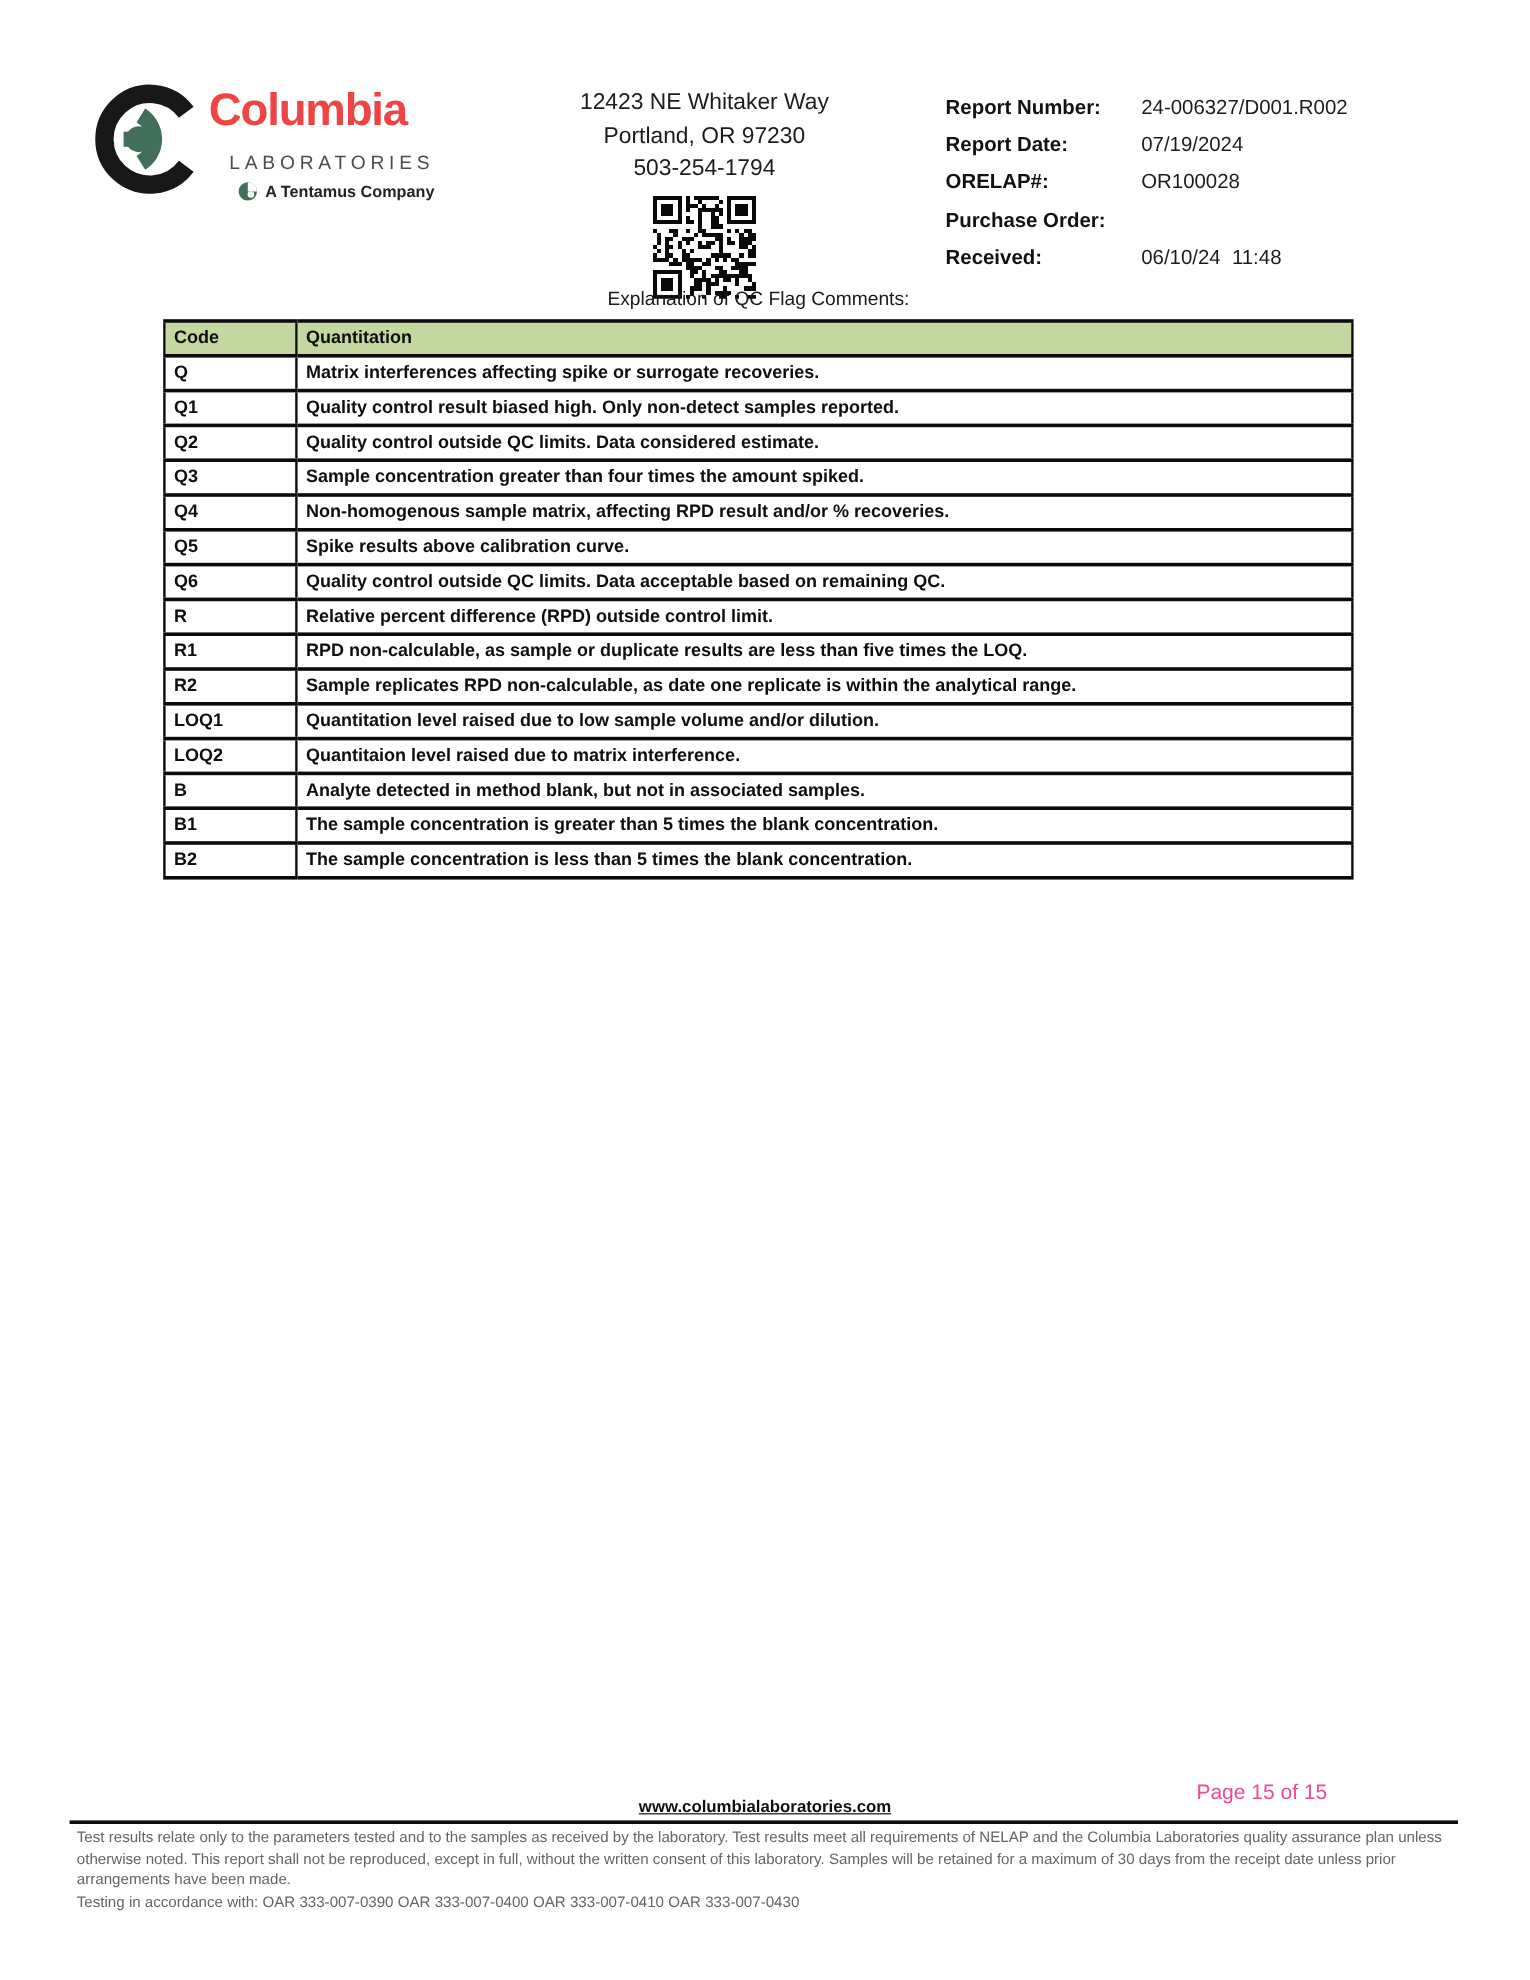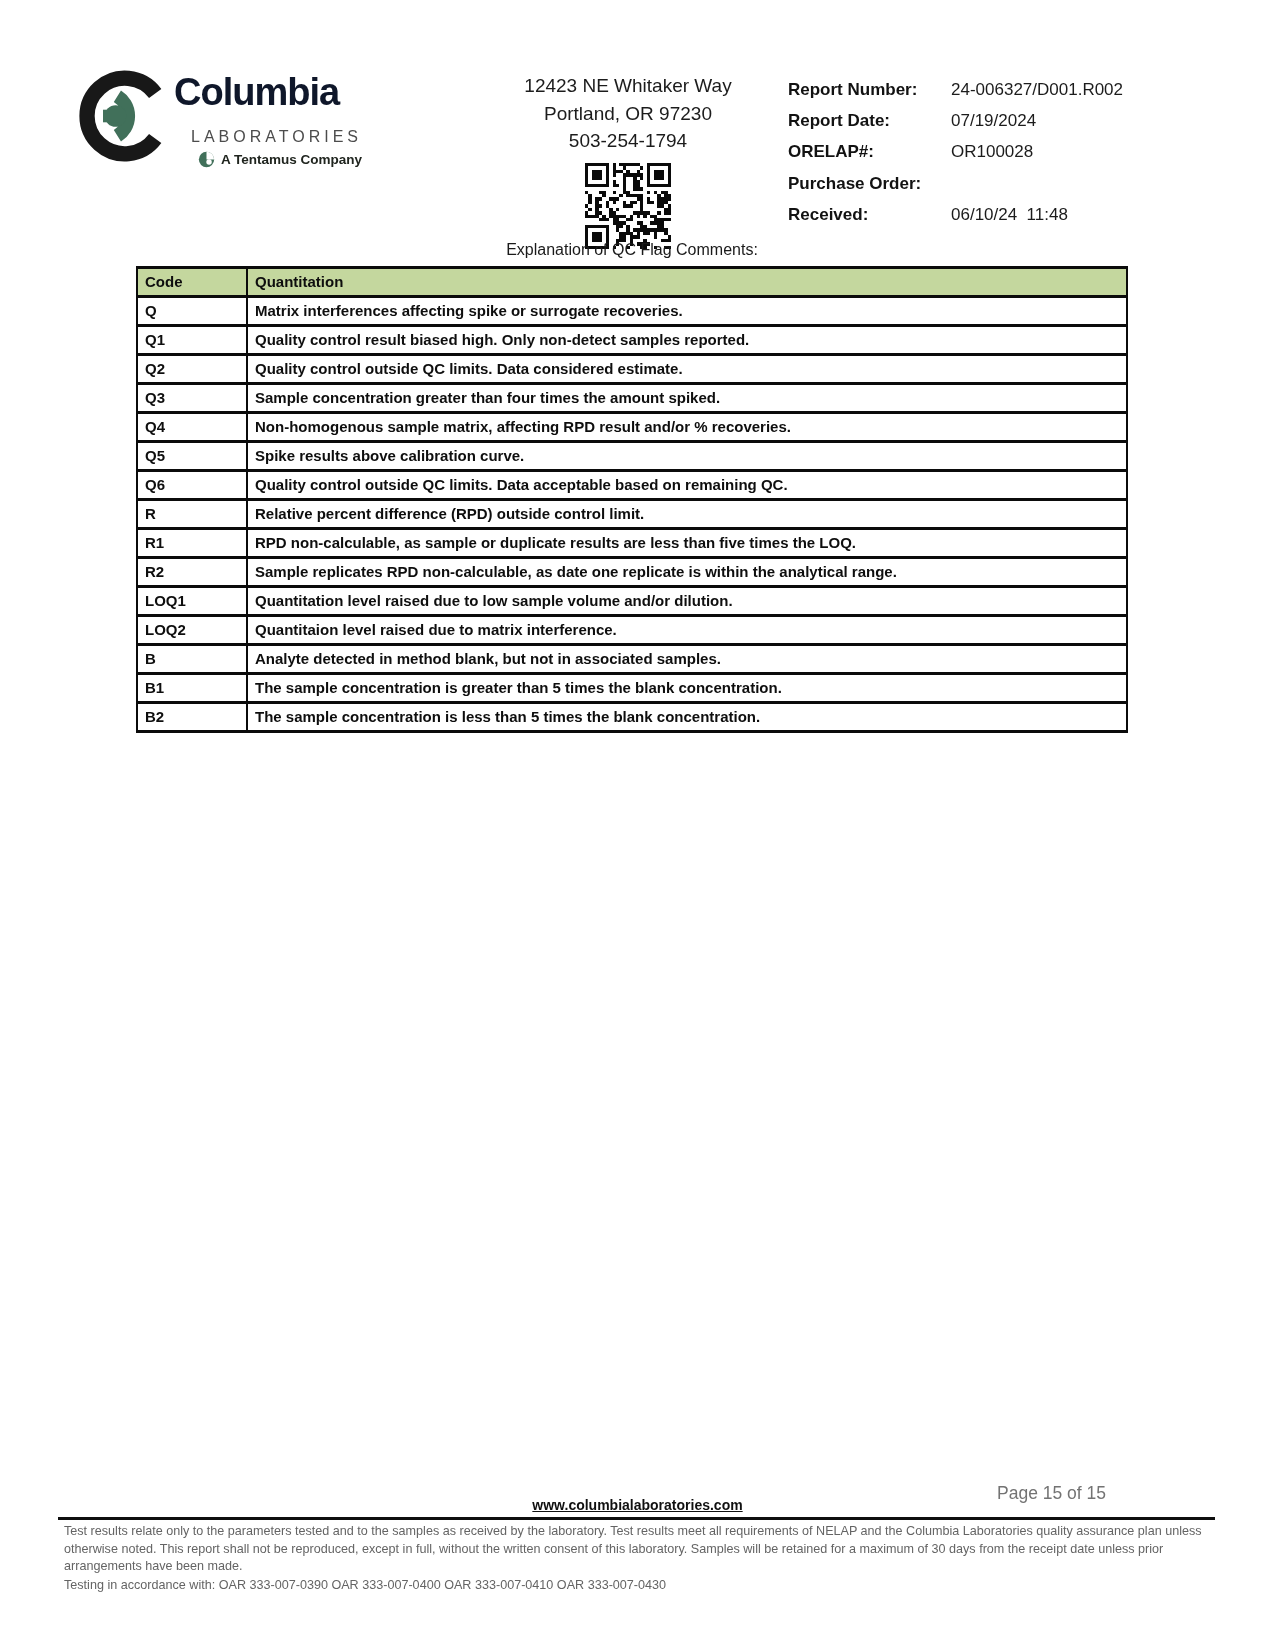--- a/index.html
+++ b/index.html
@@ -6,28 +6,28 @@
   .page {
     position:relative; width:1275px; height:1650px; margin:0 auto;
     background:#ffffff; overflow:hidden;
     font-family:"Liberation Sans", sans-serif; color:#111;
   }
 
   
   .logo-wrap { position:absolute; left:76px; top:70px; display:flex; }
   .logo-mark { width:90px; height:92px; }
   .logo-text { margin-left:8px; padding-top:4px; }
-  .brand { font-size:38px; font-weight:bold; letter-spacing:-1px; color:#0f172a; line-height:36px; }
+  .brand { font-size:38px; font-weight:bold; letter-spacing:-1px; color:#ef4444; line-height:36px; }
   .labs  { font-size:16px; letter-spacing:4px; color:#4c4c4c; margin-top:18px; margin-left:17px; }
   .tagline { display:flex; align-items:center; margin-top:5px; margin-left:24px; }
   .tagline .t-icon { width:17px; height:17px; margin-right:6px; }
   .tagline .t-text { font-size:13.5px; font-weight:bold; color:#20251f; }
 
   
-  .addr { position:absolute; left:493px; top:72px; width:270px; text-align:center;
+  .addr { position:absolute; left:452px; top:72px; width:270px; text-align:center;
           font-size:19px; line-height:27.5px; color:#1c1c1c; }
   .qr { width:86px; height:86px; margin-top:8px; }
 
   
   .rinfo { position:absolute; left:788px; top:74px; font-size:17px; }
   .rrow { display:flex; line-height:31.2px; }
   .rlabel { width:163px; font-weight:bold; color:#121212; }
   .rvalue { white-space:pre; color:#1c1c1c; }
 
   
@@ -39,21 +39,21 @@
     border:2px solid #0b0b0b; border-top-width:3px; border-bottom-width:3px;
     font-size:15px; font-weight:bold; text-align:left;
     padding:2px 6px 3px 7px; line-height:21px; color:#0e0e0e;
     overflow:hidden; white-space:nowrap;
   }
   table.qc th { background:#c4d79e; }
   col.c-code { width:110px; }
 
   
   .page-num { position:absolute; left:828px; top:1483px; width:278px;
-              text-align:right; font-size:17.5px; color:#737373; }
+              text-align:right; font-size:17.5px; color:#ec4899; }
   .site { position:absolute; left:0; top:1497px; width:1275px; text-align:center;
           font-size:14px; font-weight:bold; text-decoration:underline; color:#101010; }
   .rule { position:absolute; left:58px; top:1517px; width:1157px; height:3px; background:#0e0e0e; }
   .fine { position:absolute; left:64px; top:1523px; width:1142px;
           font-size:12.6px; line-height:17.5px; color:#646464; }
   .fine .testing { margin-top:1px; }
 </style>
 </head>
 <body>
 

